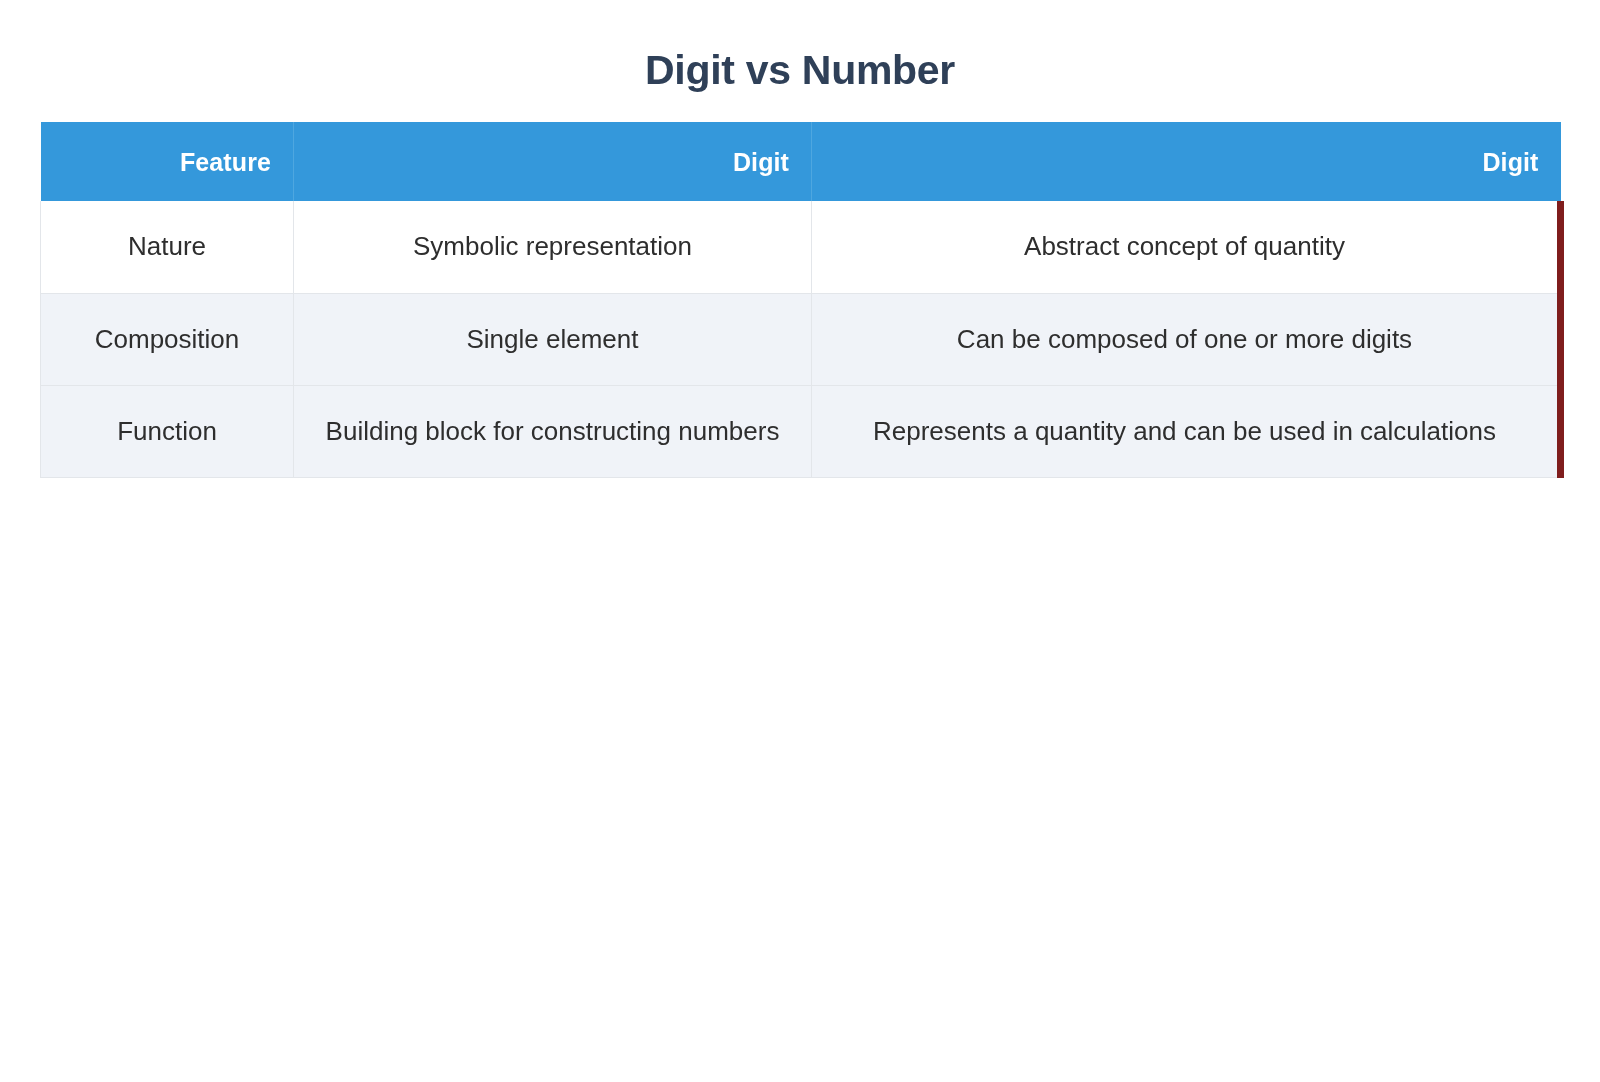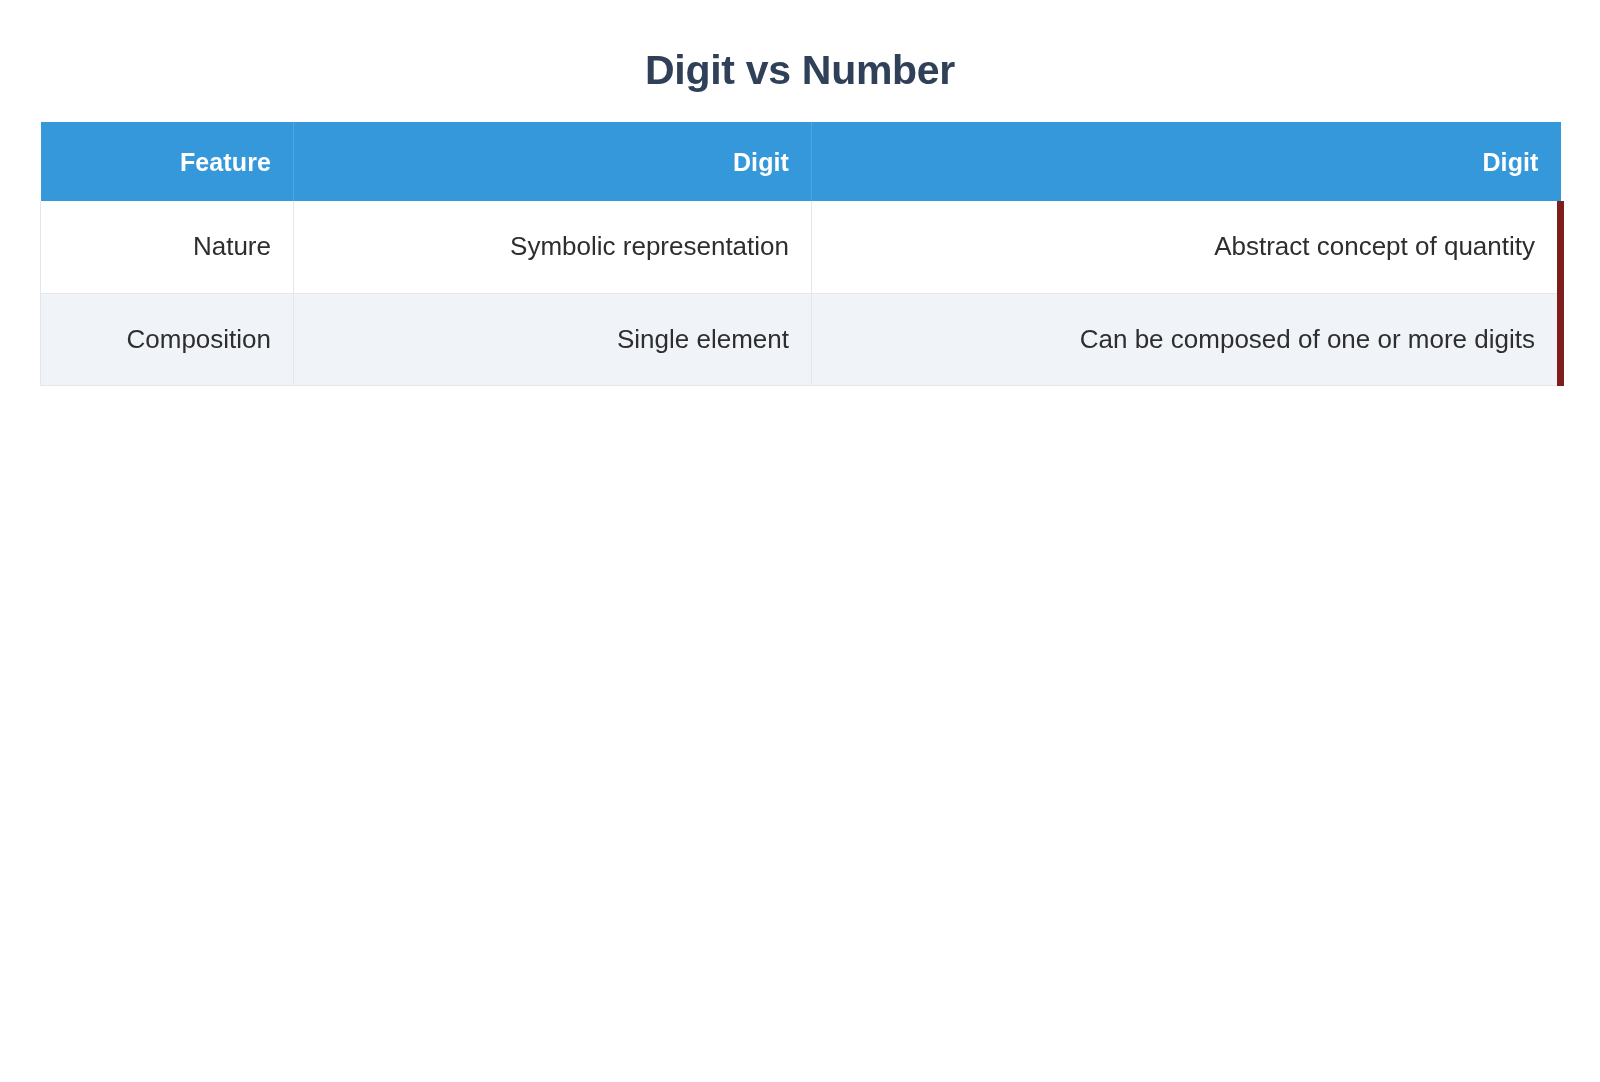--- a/index.html
+++ b/index.html
@@ -62,21 +62,21 @@
     box-sizing: border-box;
     letter-spacing: 0.1px;
   }
   table.compare thead th:last-child {
     border-right: none;
   }
 
   table.compare tbody td {
     font-size: 26px;
     color: #2e2e2e;
-    text-align: right;
+    text-align: center;
     padding: 22px 22px;
     vertical-align: middle;
     line-height: 1.42;
     border-bottom: 1px solid #e3e6ea;
     border-right: 1px solid #e3e6ea;
     box-sizing: border-box;
     height: 92px;
   }
   table.compare tbody td:last-child {
     border-right: none;
@@ -120,17 +120,22 @@
           <tr class="plain">
             <td>Nature</td>
             <td>Symbolic representation</td>
             <td>Abstract concept of quantity</td>
           </tr>
           <tr class="alt">
             <td>Composition</td>
             <td>Single element</td>
             <td>Can be composed of one or more digits</td>
           </tr>
+          <tr class="alt">
+            <td>Function</td>
+            <td>Building block for constructing numbers</td>
+            <td>Represents a quantity and can be used in calculations</td>
+          </tr>
         </tbody>
     </table>
   </div>
 
 </div>
 
 </body></html>

